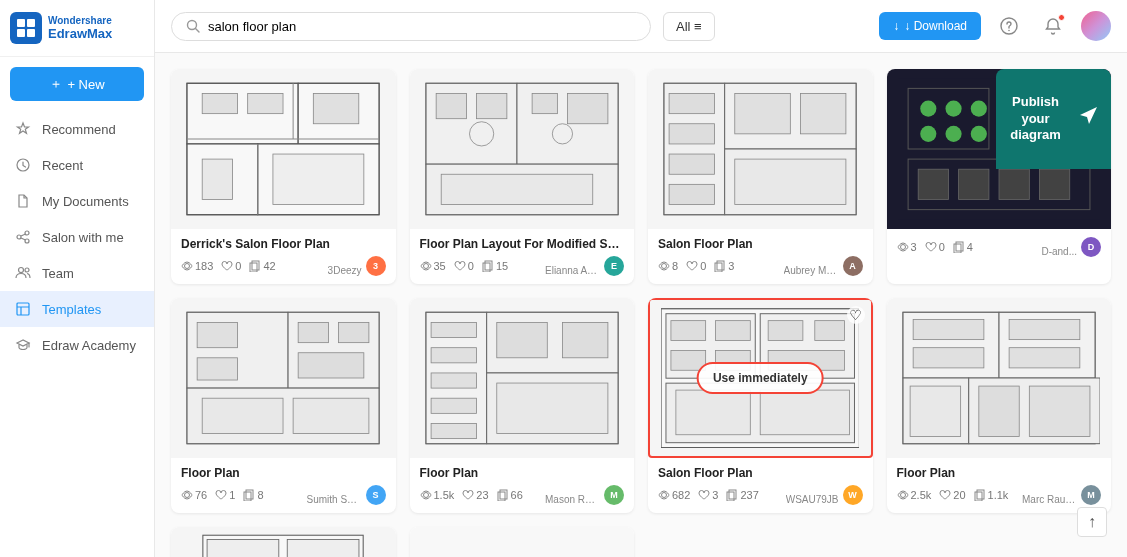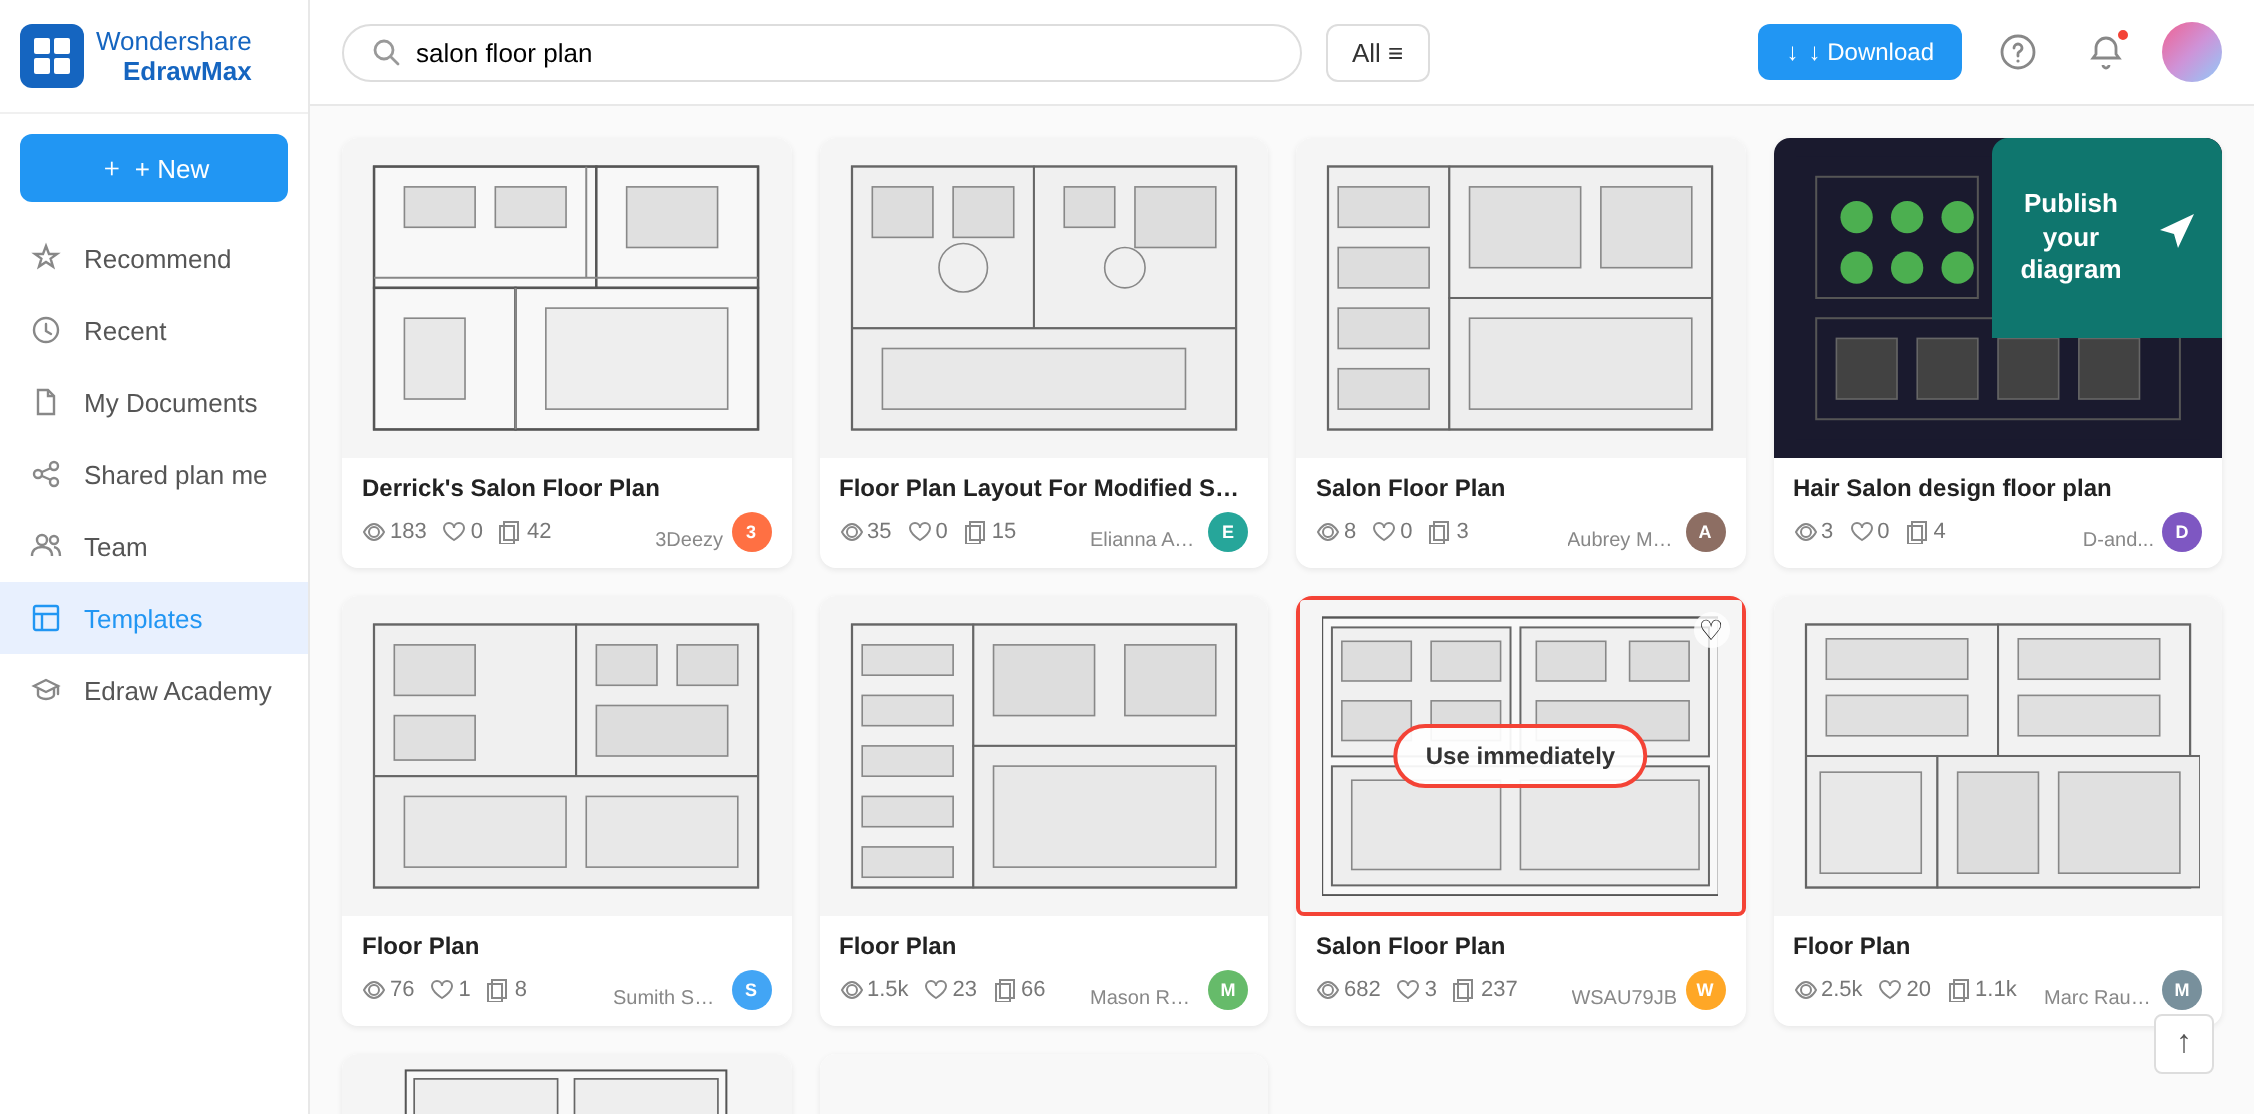--- a/index.html
+++ b/index.html
@@ -26,21 +26,21 @@
       height: 32px;
       background: #1565c0;
       border-radius: 6px;
       display: flex;
       align-items: center;
       justify-content: center;
       margin-right: 6px;
       flex-shrink: 0;
     }
     .logo-text { display: flex; flex-direction: column; }
-    .logo-text .brand1 { font-size: 13px; color: #1565c0; font-weight: 400; }
+    .logo-text .brand1 { font-size: 10px; color: #1565c0; font-weight: 700; }
     .logo-text .brand2 { font-size: 13px; color: #1565c0; font-weight: 700; text-align: right; }
 
     .new-btn {
       margin: 10px 10px;
       background: #2196f3;
       color: #fff;
       border: none;
       border-radius: 6px;
       padding: 8px 0;
       font-size: 13px;
@@ -358,21 +358,21 @@
     </div>
     <div class="nav-item">
       <span class="nav-icon">
         <svg width="16" height="16" viewBox="0 0 16 16" fill="none">
           <circle cx="12" cy="4" r="2" stroke="#888" stroke-width="1.2"></circle>
           <circle cx="4" cy="8" r="2" stroke="#888" stroke-width="1.2"></circle>
           <circle cx="12" cy="12" r="2" stroke="#888" stroke-width="1.2"></circle>
           <path d="M6 7l4.5-2M6 9l4.5 2" stroke="#888" stroke-width="1.2"></path>
         </svg>
       </span>
-      <span>Shared plan me</span>
+      <span>Salon with me</span>
     </div>
     <div class="nav-item">
       <span class="nav-icon">
         <svg width="16" height="16" viewBox="0 0 16 16" fill="none">
           <circle cx="6" cy="5" r="2.5" stroke="#888" stroke-width="1.2"></circle>
           <path d="M1 13c0-3 2-4.5 5-4.5s5 1.5 5 4.5" stroke="#888" stroke-width="1.2"></path>
           <circle cx="12" cy="5" r="2" stroke="#888" stroke-width="1.2"></circle>
           <path d="M12 8.5c1.5.3 3 1.5 3 4.5" stroke="#888" stroke-width="1.2"></path>
         </svg>
       </span>
@@ -598,21 +598,20 @@
               <circle cx="80" cy="55" r="8" fill="#4caf50"></circle>
               <rect x="115" y="20" width="20" height="15" fill="#e91e63" stroke="none"></rect>
               <rect x="145" y="20" width="30" height="25" fill="#9c27b0" stroke="none"></rect>
               <rect x="20" y="90" width="30" height="30" fill="#424242" stroke="#666" stroke-width="0.8"></rect>
               <rect x="60" y="90" width="30" height="30" fill="#424242" stroke="#666" stroke-width="0.8"></rect>
               <rect x="100" y="90" width="30" height="30" fill="#424242" stroke="#666" stroke-width="0.8"></rect>
               <rect x="140" y="90" width="30" height="30" fill="#424242" stroke="#666" stroke-width="0.8"></rect>
             </svg>
           </div>
           <div class="card-info">
-            <div class="card-title">Hair Salon design floor plan</div>
             <div class="card-meta">
               <span class="meta-stat">
                 <svg width="12" height="12" viewBox="0 0 12 12">
                     <circle cx="6" cy="6" r="2.5" stroke="#888" stroke-width="1" fill="none"></circle>
                     <path d="M1 6s2-4 5-4 5 4 5 4-2 4-5 4-5-4-5-4z" stroke="#888" stroke-width="1" fill="none"></path>
                   </svg>
                 <span>3</span>
               </span>
               <span class="meta-stat">
                 <svg width="12" height="12" viewBox="0 0 12 12">

